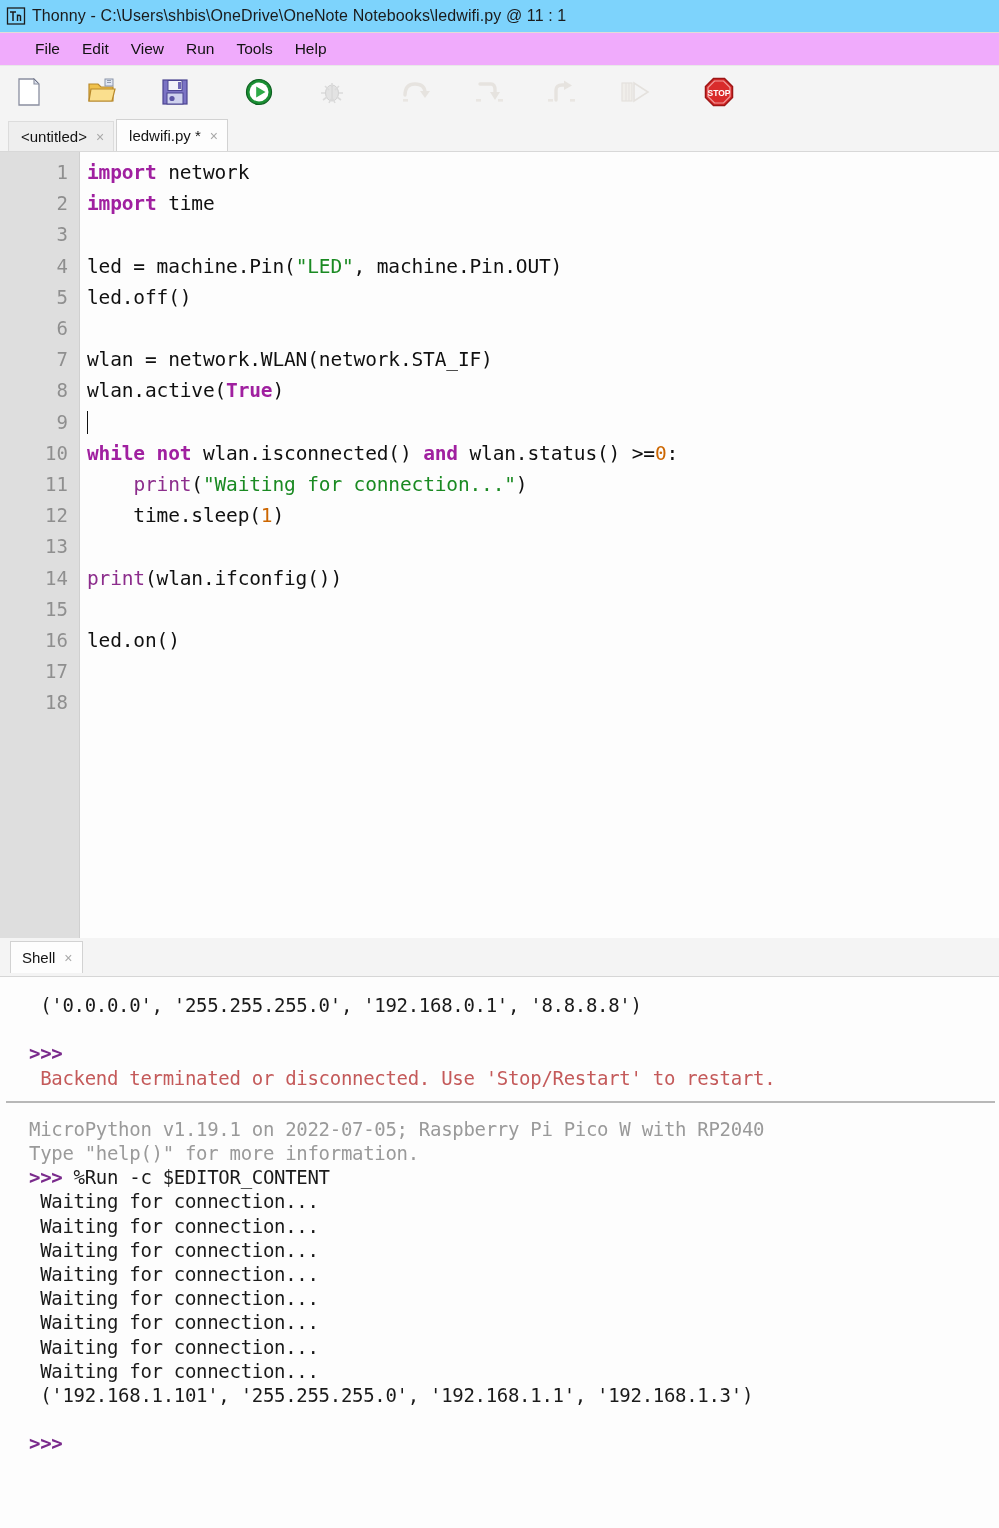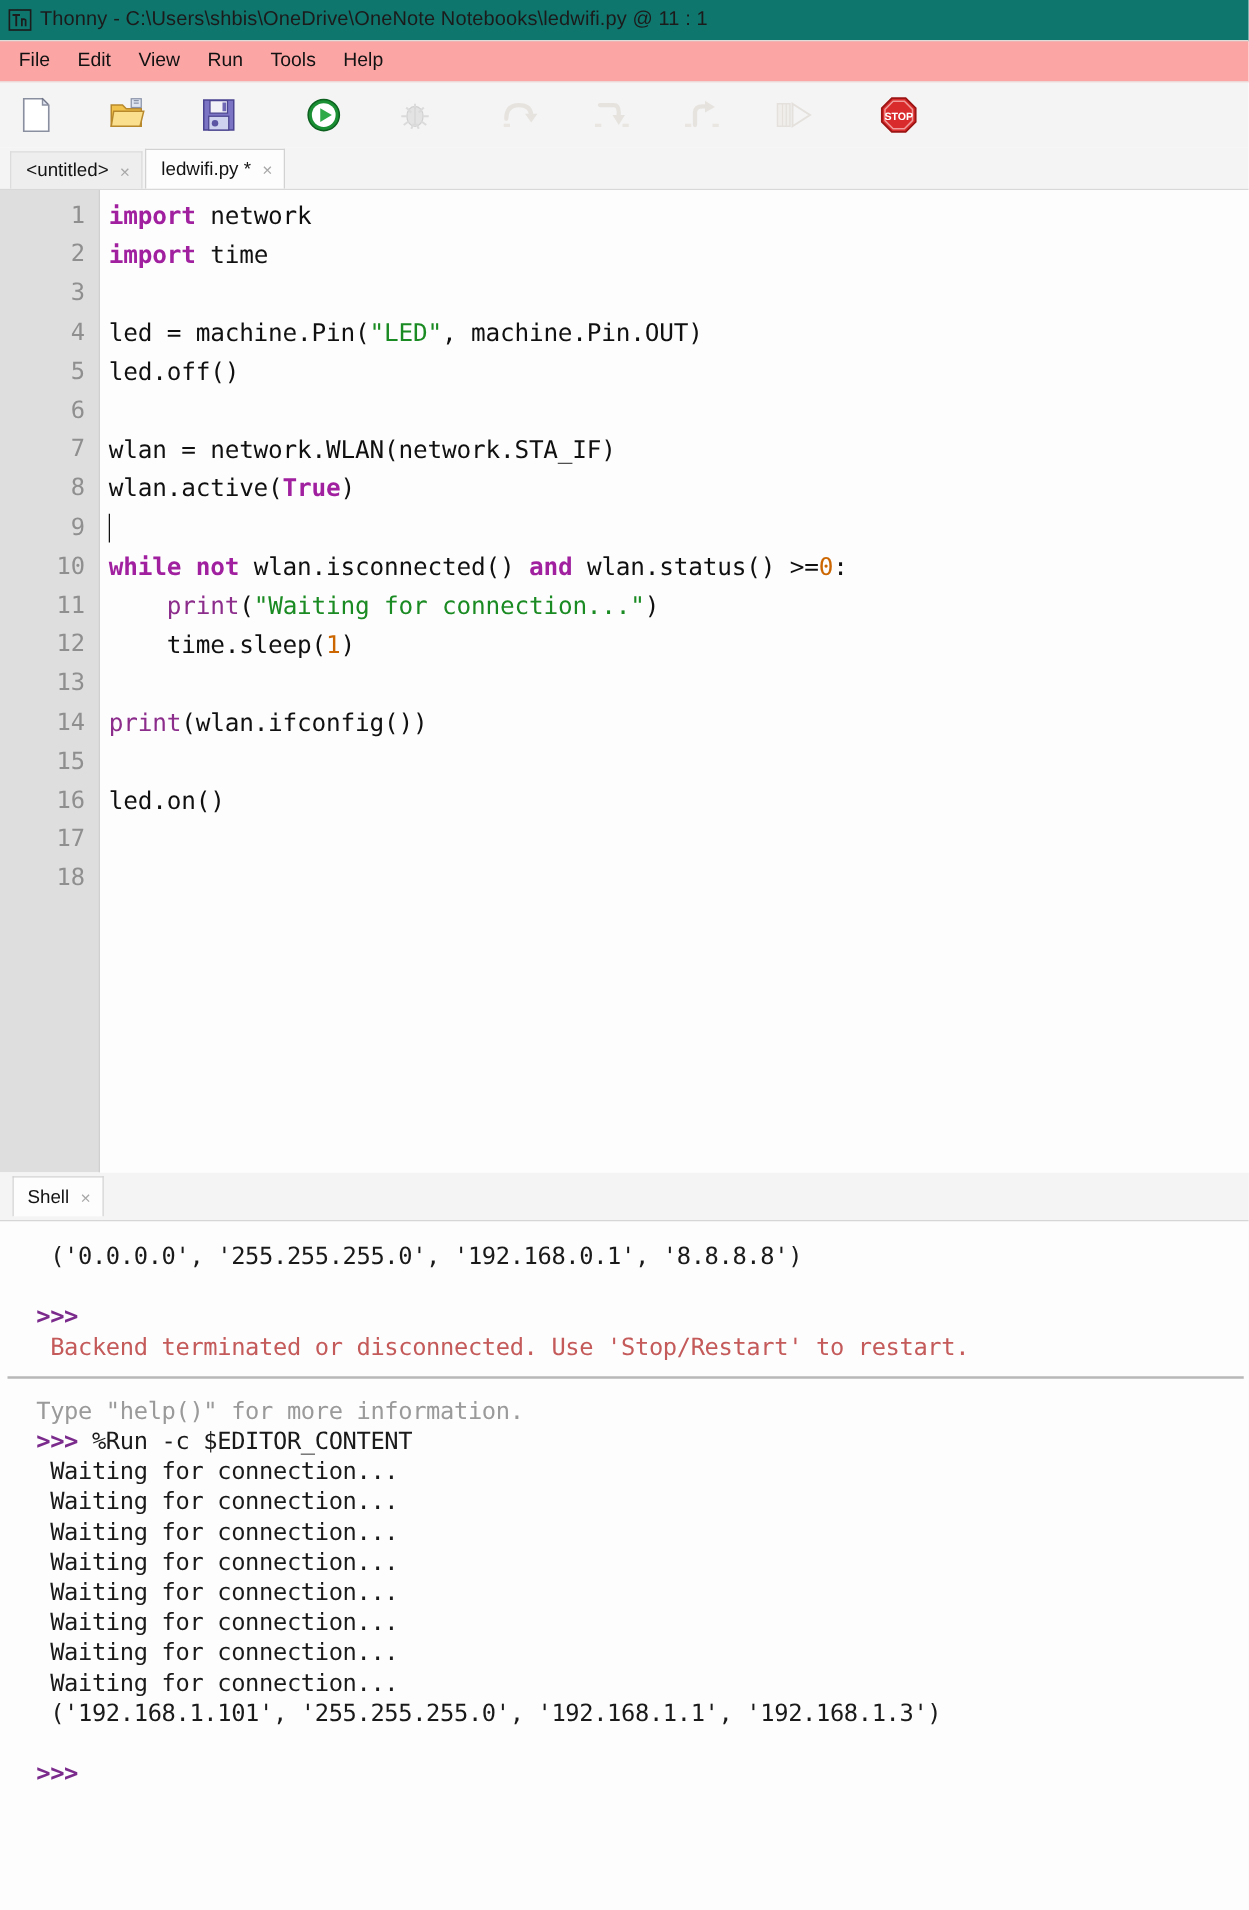--- a/index.html
+++ b/index.html
@@ -10,21 +10,21 @@
     width: 999px;
     height: 1528px;
     background: #ffffff;
     font-family: "Liberation Sans", sans-serif;
     overflow: hidden;
   }
 
   
   #titlebar {
     height: 33px;
-    background: #0f766e;
+    background: #7dd3fc;
     display: flex;
     align-items: center;
     padding-left: 5px;
     box-sizing: border-box;
     border-bottom: 1px solid #e2dcd8;
   }
   #app-logo {
     width: 22px;
     height: 22px;
     margin-right: 5px;
@@ -36,24 +36,24 @@
   #title-text {
     font-size: 16px;
     color: #1b1b1b;
     white-space: nowrap;
     letter-spacing: 0.1px;
   }
 
   
   #menubar {
     height: 33px;
-    background: #fca5a5;
-    display: flex;
-    align-items: center;
-    padding-left: 4px;
+    background: #f0abfc;
+    display: flex;
+    align-items: center;
+    padding-left: 24px;
     box-sizing: border-box;
     border-bottom: 1px solid #e8e8e8;
   }
   .menu-item {
     font-size: 15.5px;
     color: #121212;
     padding: 3px 11px;
     cursor: default;
     white-space: nowrap;
   }
@@ -398,20 +398,21 @@
       <span class="tab-close">×</span>
     </div>
   </div>
   <div id="shellbody">
       <div class="sh sh-clip"> </div>
       <div class="sh"> ('0.0.0.0', '255.255.255.0', '192.168.0.1', '8.8.8.8')</div>
       <div class="sh-blank"></div>
       <div class="sh"><span class="sh-prompt">&gt;&gt;&gt;</span></div>
       <div class="sh sh-err"> Backend terminated or disconnected. Use 'Stop/Restart' to restart.</div>
       <div class="sh-sep"></div>
+      <div class="sh sh-banner">MicroPython v1.19.1 on 2022-07-05; Raspberry Pi Pico W with RP2040</div>
       <div class="sh sh-banner">Type "help()" for more information.</div>
       <div class="sh"><span class="sh-prompt">&gt;&gt;&gt;</span><span> %Run -c $EDITOR_CONTENT</span></div>
       <div class="sh"> Waiting for connection...</div>
       <div class="sh"> Waiting for connection...</div>
       <div class="sh"> Waiting for connection...</div>
       <div class="sh"> Waiting for connection...</div>
       <div class="sh"> Waiting for connection...</div>
       <div class="sh"> Waiting for connection...</div>
       <div class="sh"> Waiting for connection...</div>
       <div class="sh"> Waiting for connection...</div>

